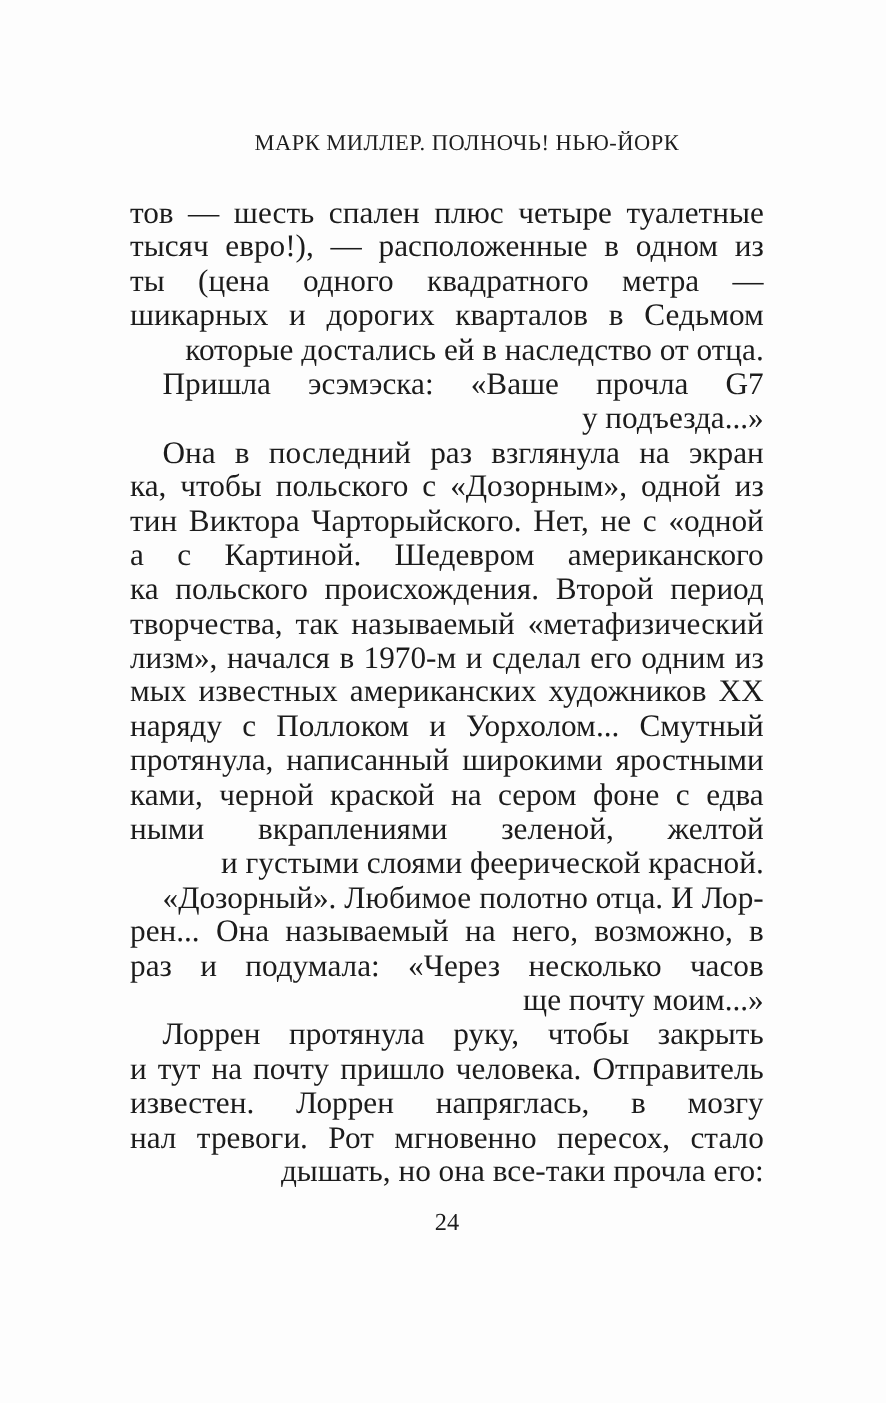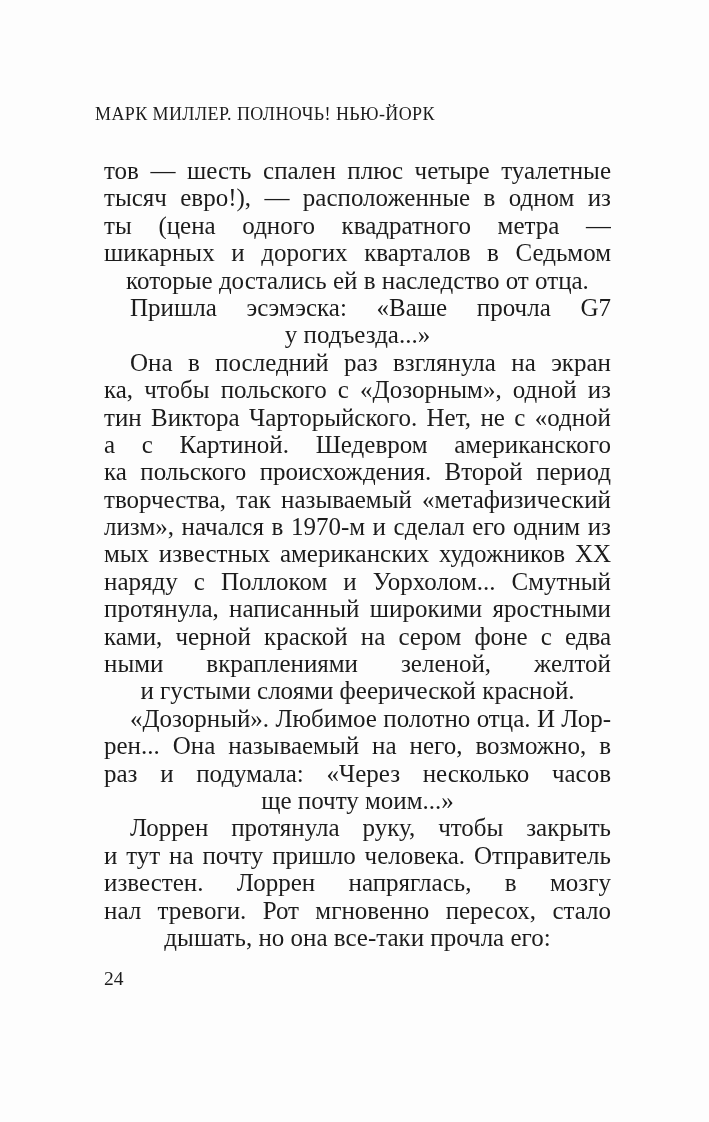--- a/index.html
+++ b/index.html
@@ -15,43 +15,44 @@
     position: relative;
     overflow: hidden;
   }
   .page {
     position: absolute;
     inset: 0;
   }
   .running-header {
     position: absolute;
     top: 103px;
-    left: 95px;
+    left: 120px;
     width: 507px;
+    text-align: center;
     font-size: 18px;
     line-height: 22px;
     letter-spacing: 0.4px;
     white-space: nowrap;
   }
   .text-block {
     position: absolute;
     top: 157px;
     left: 104px;
     width: 507px;
     font-size: 25px;
   }
   .para {
     margin: 0;
     padding: 0;
   }
   .line {
     height: 27.4px;
     line-height: 27.4px;
     overflow: hidden;
-    text-align: center;
+    text-align: right;
     white-space: normal;
   }
   .line.j {
     text-align: justify;
   }
   
   .line.j::after {
     content: "";
     display: inline-block;
     width: 100%;
@@ -60,21 +61,21 @@
   .line.indent {
     text-indent: 26px;
   }
   .it {
   }
   .page-number {
     position: absolute;
     top: 966px;
     left: 104px;
     width: 507px;
-    text-align: left;
+    text-align: center;
     font-size: 19.5px;
     line-height: 26px;
   }
 </style>
 </head>
 <body>
 
 <div class="page">
   <div class="running-header">МАРК МИЛЛЕР. ПОЛНОЧЬ! НЬЮ-ЙОРК</div>
 

